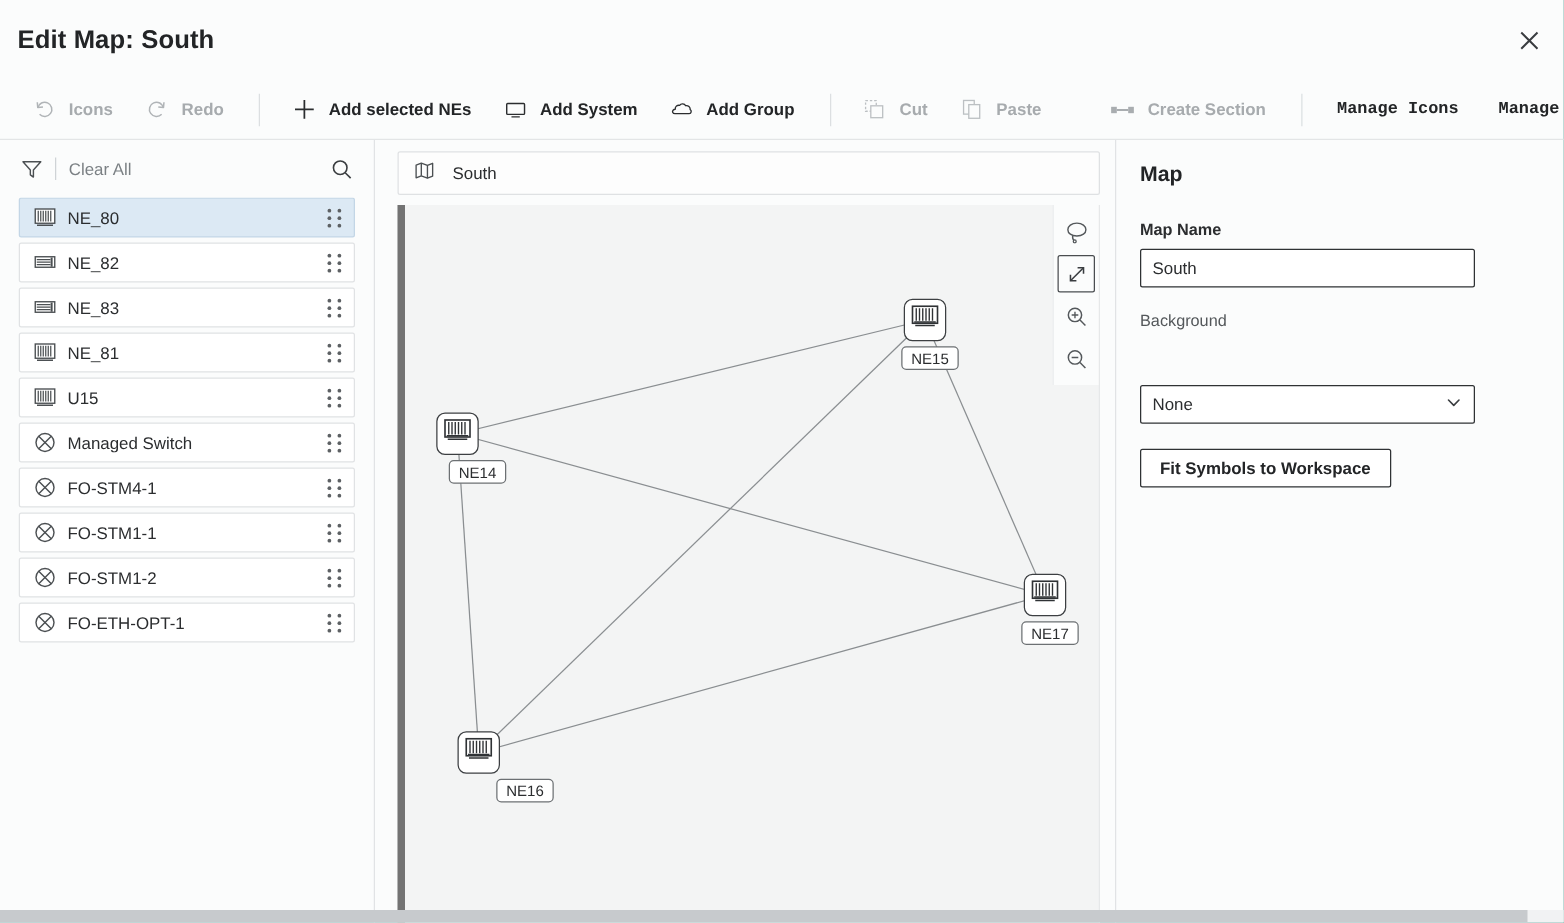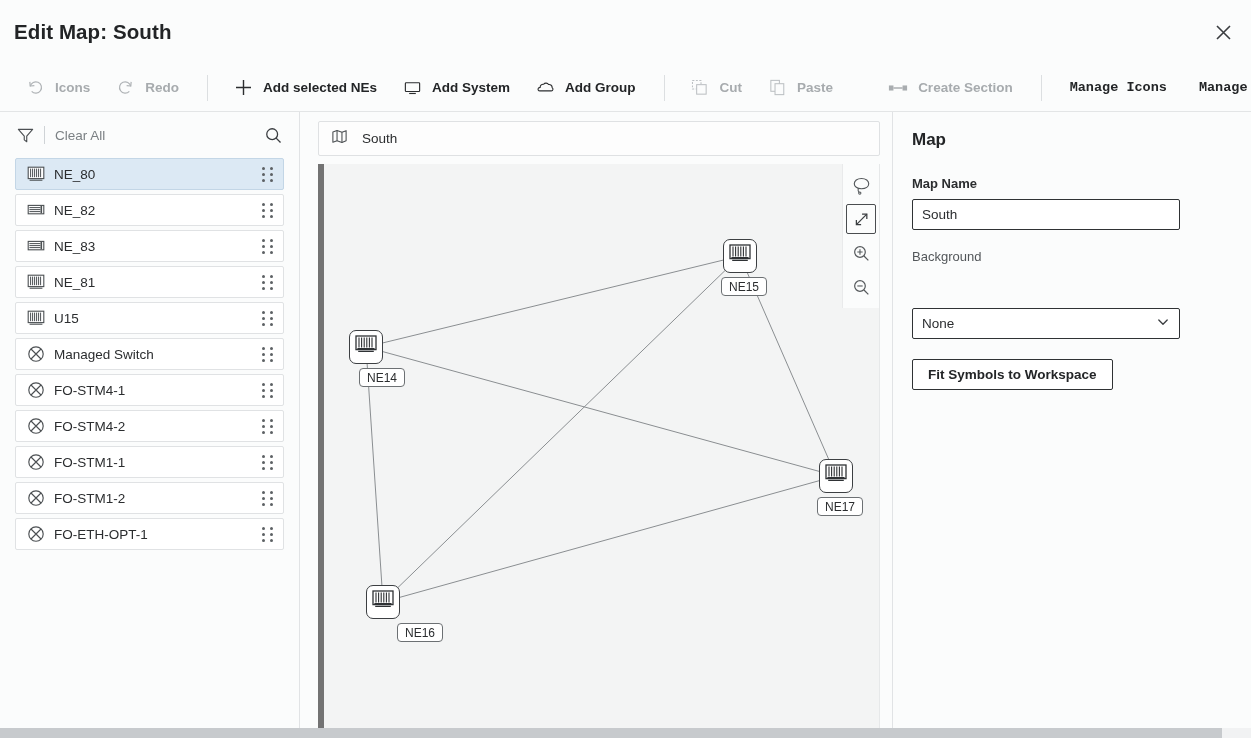--- a/index.html
+++ b/index.html
@@ -574,37 +574,20 @@
             </span>
           </div>
           <div class="ne-row">
             <span class="ne-ic">
               <svg width="18" height="18" viewBox="0 0 18 18">
     <circle cx="9" cy="9" r="7.2" stroke="#4c5053" stroke-width="1.15" fill="none"></circle>
     <path d="M4 4 L14 14 M14 4 L4 14" stroke="#4c5053" stroke-width="1.15"></path>
   </svg>
             </span>
             <span class="ne-label">FO-STM4-1</span>
-            <span class="drag-handle">
-              <i></i>
-              <i></i>
-              <i></i>
-              <i></i>
-              <i></i>
-              <i></i>
-            </span>
-          </div>
-          <div class="ne-row">
-            <span class="ne-ic">
-              <svg width="18" height="18" viewBox="0 0 18 18">
-    <circle cx="9" cy="9" r="7.2" stroke="#4c5053" stroke-width="1.15" fill="none"></circle>
-    <path d="M4 4 L14 14 M14 4 L4 14" stroke="#4c5053" stroke-width="1.15"></path>
-  </svg>
-            </span>
-            <span class="ne-label">FO-STM4-2</span>
             <span class="drag-handle">
               <i></i>
               <i></i>
               <i></i>
               <i></i>
               <i></i>
               <i></i>
             </span>
           </div>
           <div class="ne-row">

